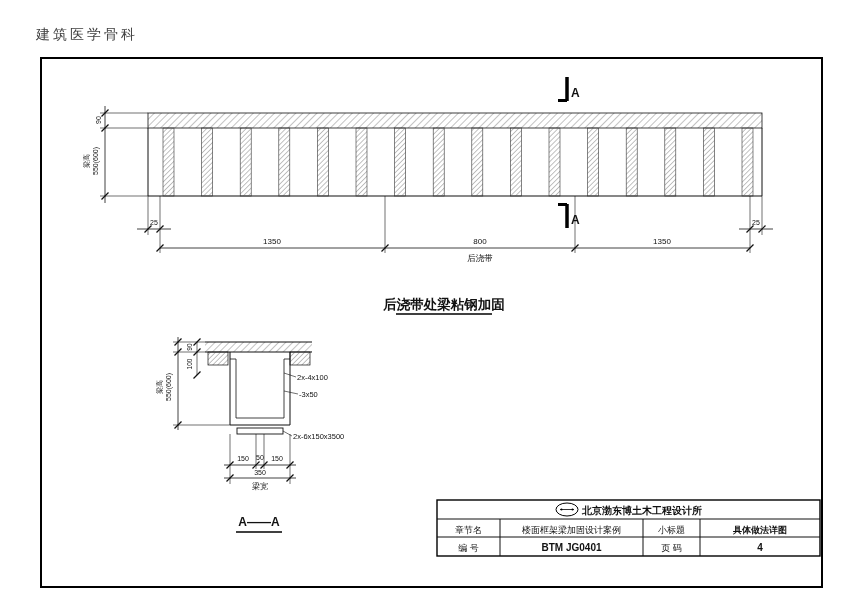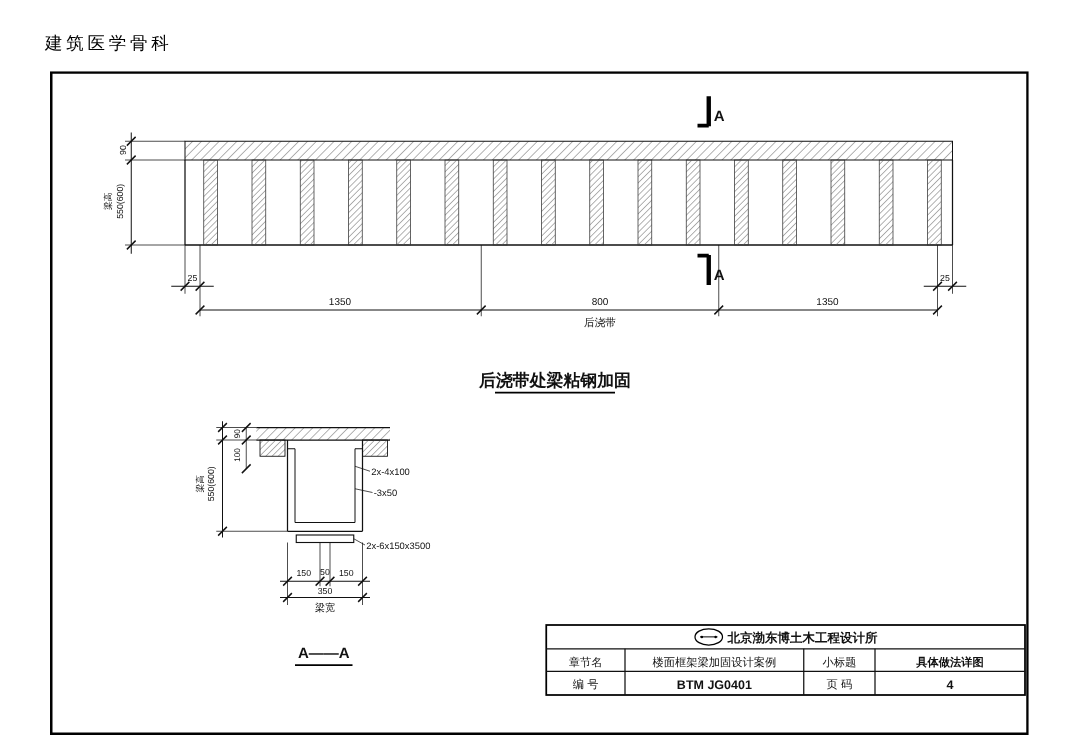--- a/index.html
+++ b/index.html
@@ -1,19 +1,19 @@
 <!DOCTYPE html>
 <html><head>
 <meta charset="utf-8">
 <style>
   html,body{margin:0;padding:0;background:#ffffff;}
   .page{position:relative;width:863px;height:605px;background:#ffffff;overflow:hidden;
         font-family:"Liberation Sans",sans-serif;}
   .watermark{position:absolute;left:36px;top:26px;font-family:"Liberation Serif",serif;
-             font-size:14px;color:#000000;letter-spacing:3px;}
+             font-size:14px;color:#404040;letter-spacing:3px;}
   svg{position:absolute;left:40px;top:57px;}
   svg text{font-family:"Liberation Sans",sans-serif;fill:#111;}
   .ln{stroke:#111;stroke-width:1;fill:none;}
   .ln12{stroke:#111;stroke-width:1.2;fill:none;}
   .thin{stroke:#111;stroke-width:0.6;fill:none;}
   .med{stroke:#111;stroke-width:0.8;fill:none;}
   .bar{stroke:#000;stroke-width:3.5;fill:none;}
   .stub{stroke:#000;stroke-width:3;fill:none;}
   .tick{stroke:#111;stroke-width:1.2;fill:none;}
   .hatchfill{fill:url(#hatch);stroke:#111;stroke-width:0.8;}

